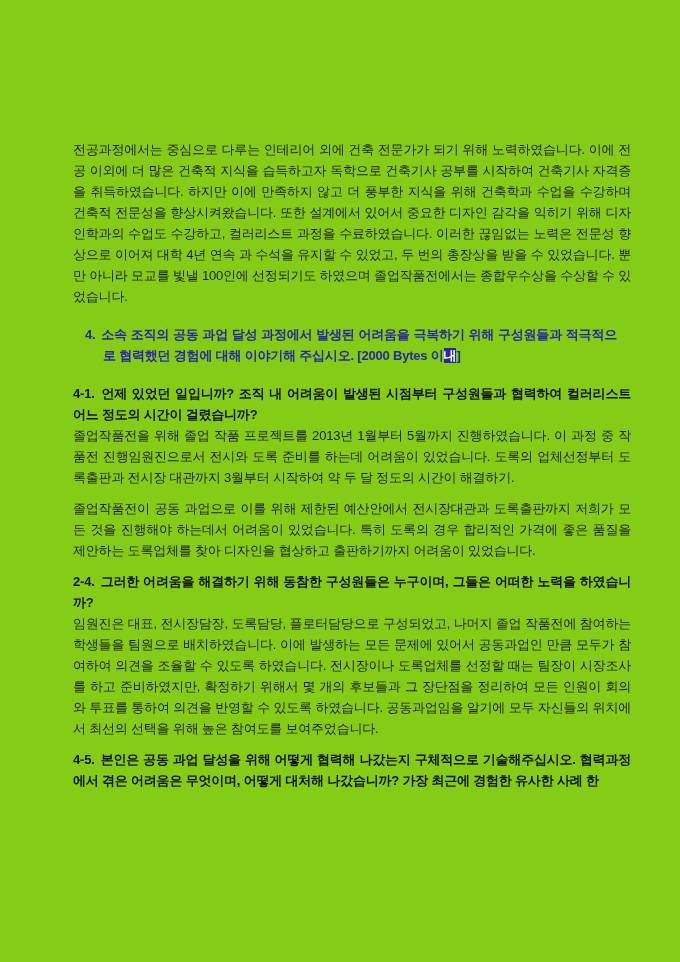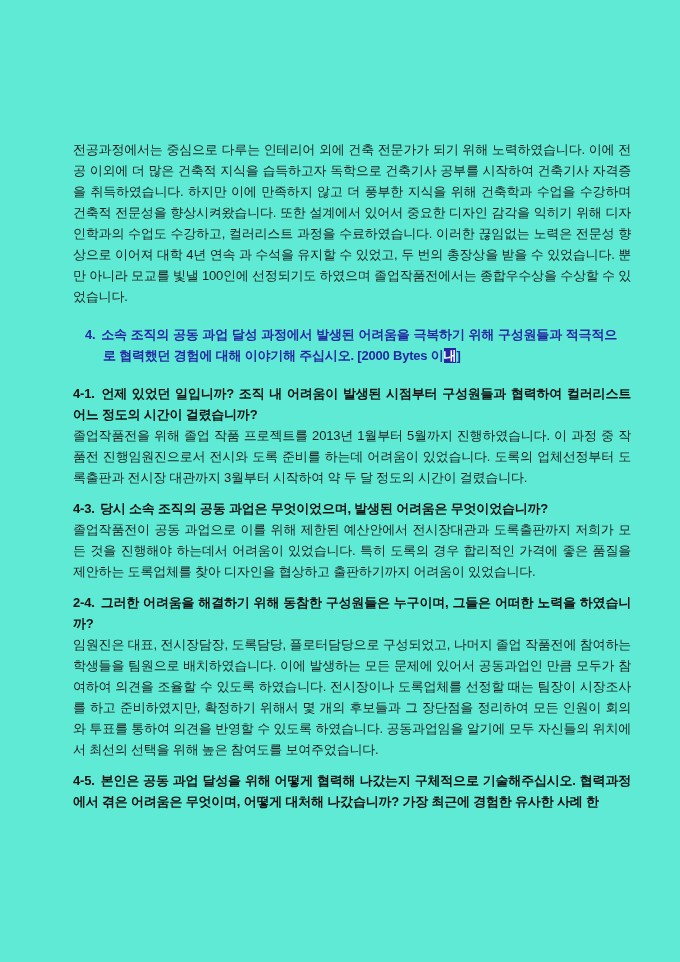--- a/index.html
+++ b/index.html
@@ -4,21 +4,21 @@
 <style>
   html, body {
     margin: 0;
     padding: 0;
     background: #ffffff;
   }
   .page {
     position: relative;
     width: 680px;
     height: 962px;
-    background: #5eead4;
+    background: #84cc16;
     overflow: hidden;
     font-family: "Liberation Sans", "DejaVu Sans", sans-serif;
     color: #1c1c1c;
   }
   .content {
     position: absolute;
     top: 139px;
     left: 73px;
     width: 558px;
   }
@@ -65,26 +65,25 @@
 
 <div class="page">
   <div class="content">
 
     <p class="body-text intro">전공과정에서는 중심으로 다루는 인테리어 외에 건축 전문가가 되기 위해 노력하였습니다. 이에 전공 이외에 더 많은 건축적 지식을 습득하고자 독학으로 건축기사 공부를 시작하여 건축기사 자격증을 취득하였습니다. 하지만 이에 만족하지 않고 더 풍부한 지식을 위해 건축학과 수업을 수강하며 건축적 전문성을 향상시켜왔습니다. 또한 설계에서 있어서 중요한 디자인 감각을 익히기 위해 디자인학과의 수업도 수강하고, 컬러리스트 과정을 수료하였습니다. 이러한 끊임없는 노력은 전문성 향상으로 이어져 대학 4년 연속 과 수석을 유지할 수 있었고, 두 번의 총장상을 받을 수 있었습니다. 뿐만 아니라 모교를 빛낼 100인에 선정되기도 하였으며 졸업작품전에서는 종합우수상을 수상할 수 있었습니다.</p>
 
     <div class="main-question"><span class="qnum">4.</span> <span>소속 조직의 공동 과업 달성 과정에서 발생된 어려움을 극복하기 위해 구성원들과 적극적으로 협력했던 경험에 대해 이야기해 주십시오.</span> <span>[2000 Bytes 이</span><span class="selected-char">내</span><span>]</span></div>
 
     <div class="section first">
       <div class="body-text question"><span class="qnum">4-1.</span> <span>언제 있었던 일입니까? 조직 내 어려움이 발생된 시점부터 구성원들과 협력하여 컬러리스트 어느 정도의 시간이 걸렸습니까?</span></div>
-      <div class="body-text answer">졸업작품전을 위해 졸업 작품 프로젝트를 2013년 1월부터 5월까지 진행하였습니다. 이 과정 중 작품전 진행임원진으로서 전시와 도록 준비를 하는데 어려움이 있었습니다. 도록의 업체선정부터 도록출판과 전시장 대관까지 3월부터 시작하여 약 두 달 정도의 시간이 걸렸습니다.</div>
+      <div class="body-text answer">졸업작품전을 위해 졸업 작품 프로젝트를 2013년 1월부터 5월까지 진행하였습니다. 이 과정 중 작품전 진행임원진으로서 전시와 도록 준비를 하는데 어려움이 있었습니다. 도록의 업체선정부터 도록출판과 전시장 대관까지 3월부터 시작하여 약 두 달 정도의 시간이 해결하기.</div>
     </div>
 
 
     <div class="section">
-      <div class="body-text question"><span class="qnum">4-3.</span> <span>당시 소속 조직의 공동 과업은 무엇이었으며, 발생된 어려움은 무엇이었습니까?</span></div>
       <div class="body-text answer">졸업작품전이 공동 과업으로 이를 위해 제한된 예산안에서 전시장대관과 도록출판까지 저희가 모든 것을 진행해야 하는데서 어려움이 있었습니다. 특히 도록의 경우 합리적인 가격에 좋은 품질을 제안하는 도록업체를 찾아 디자인을 협상하고 출판하기까지 어려움이 있었습니다.</div>
     </div>
 
     <div class="section">
       <div class="body-text question"><span class="qnum">2-4.</span> <span>그러한 어려움을 해결하기 위해 동참한 구성원들은 누구이며, 그들은 어떠한 노력을 하였습니까?</span></div>
       <div class="body-text answer">임원진은 대표, 전시장담장, 도록담당, 플로터담당으로 구성되었고, 나머지 졸업 작품전에 참여하는 학생들을 팀원으로 배치하였습니다. 이에 발생하는 모든 문제에 있어서 공동과업인 만큼 모두가 참여하여 의견을 조율할 수 있도록 하였습니다. 전시장이나 도록업체를 선정할 때는 팀장이 시장조사를 하고 준비하였지만, 확정하기 위해서 몇 개의 후보들과 그 장단점을 정리하여 모든 인원이 회의와 투표를 통하여 의견을 반영할 수 있도록 하였습니다. 공동과업임을 알기에 모두 자신들의 위치에서 최선의 선택을 위해 높은 참여도를 보여주었습니다.</div>
     </div>
 
     <div class="section">
       <div class="body-text question"><span class="qnum">4-5.</span> <span>본인은 공동 과업 달성을 위해 어떻게 협력해 나갔는지 구체적으로 기술해주십시오. 협력과정에서 겪은 어려움은 무엇이며, 어떻게 대처해 나갔습니까? 가장 최근에 경험한 유사한 사례 한</span></div>

